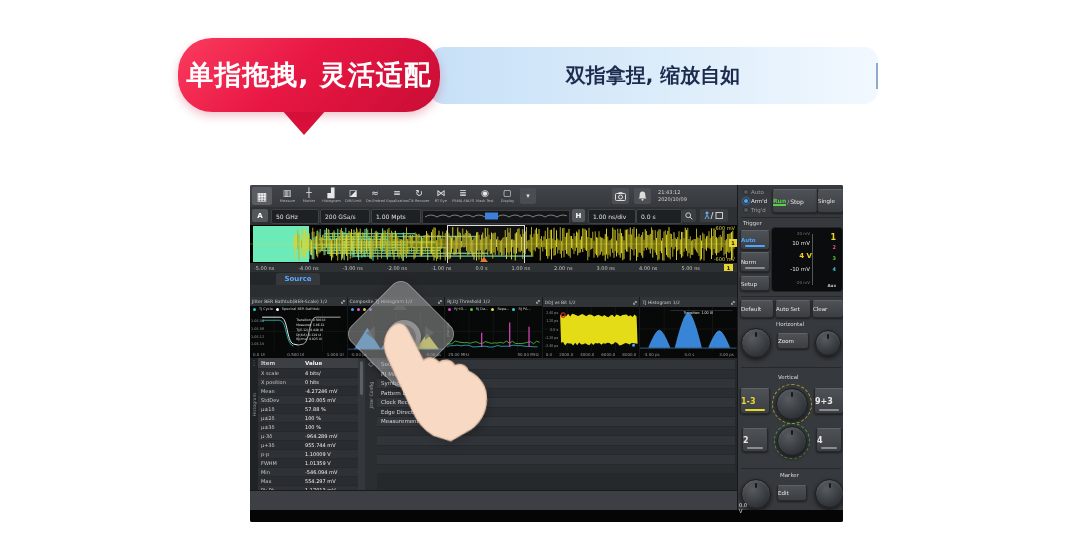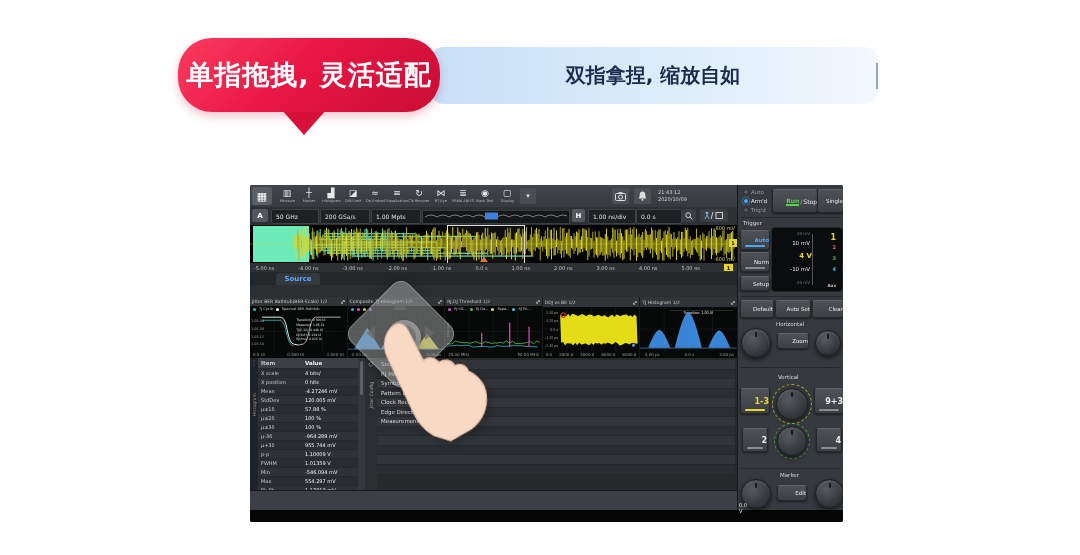--- a/index.html
+++ b/index.html
@@ -119,21 +119,21 @@
   #bezel{left:0;top:325px;width:593px;height:12px;background:#050505;z-index:5;}
 
   
   #cpanel{left:487px;top:0;width:106px;height:325px;background:#36393d;border-left:1px solid #17191b;}
   .led{position:absolute;left:5px;display:flex;align-items:center;gap:2px;}
   .led .d{width:4px;height:4px;border-radius:50%;background:#55585c;border:1px solid #2a2c2e;}
   .led.on .d{background:#4da6ff;box-shadow:0 0 3px #4da6ff;}
   .led .t{font-size:5.5px;color:#9a9a9a;}
   .led.on .t{color:#e8e8e8;}
   .pbtn{position:absolute;background:linear-gradient(#4e5156,#3b3e42);border:1px solid #26282a;border-top-color:#5f6266;
-    border-radius:3px;color:#e8e8e8;display:flex;align-items:center;justify-content:flex-end;
+    border-radius:3px;color:#e8e8e8;display:flex;align-items:center;justify-content:flex-start;
     box-shadow:0 1px 2px rgba(0,0,0,.5);font-size:5.5px;}
   .ublue{position:absolute;left:4px;right:4px;bottom:2px;height:2px;background:#4da6ff;border-radius:1px;}
   .ugrey{position:absolute;left:4px;right:4px;bottom:2px;height:2px;background:#8a8d90;border-radius:1px;}
   .uyellow{position:absolute;left:4px;right:4px;bottom:2px;height:2.5px;background:#e8d532;border-radius:1px;}
   .seclabel{position:absolute;color:#d8d8d8;font-size:5.5px;}
   #lvl-display{left:33px;top:42px;width:70px;height:63px;background:#0b0c0d;border:1px solid #222426;border-radius:4px;}
   .lvlv{position:absolute;right:32px;color:#e0e0e0;font-size:5.5px;}
   .lvlsmall{position:absolute;right:32px;color:#7a7a7a;font-size:4px;}
   #lvl-zero{position:absolute;right:30px;top:24px;color:#f0d020;font-size:7px;font-weight:bold;}
   .chn{position:absolute;right:6px;font-size:5px;font-weight:bold;}

